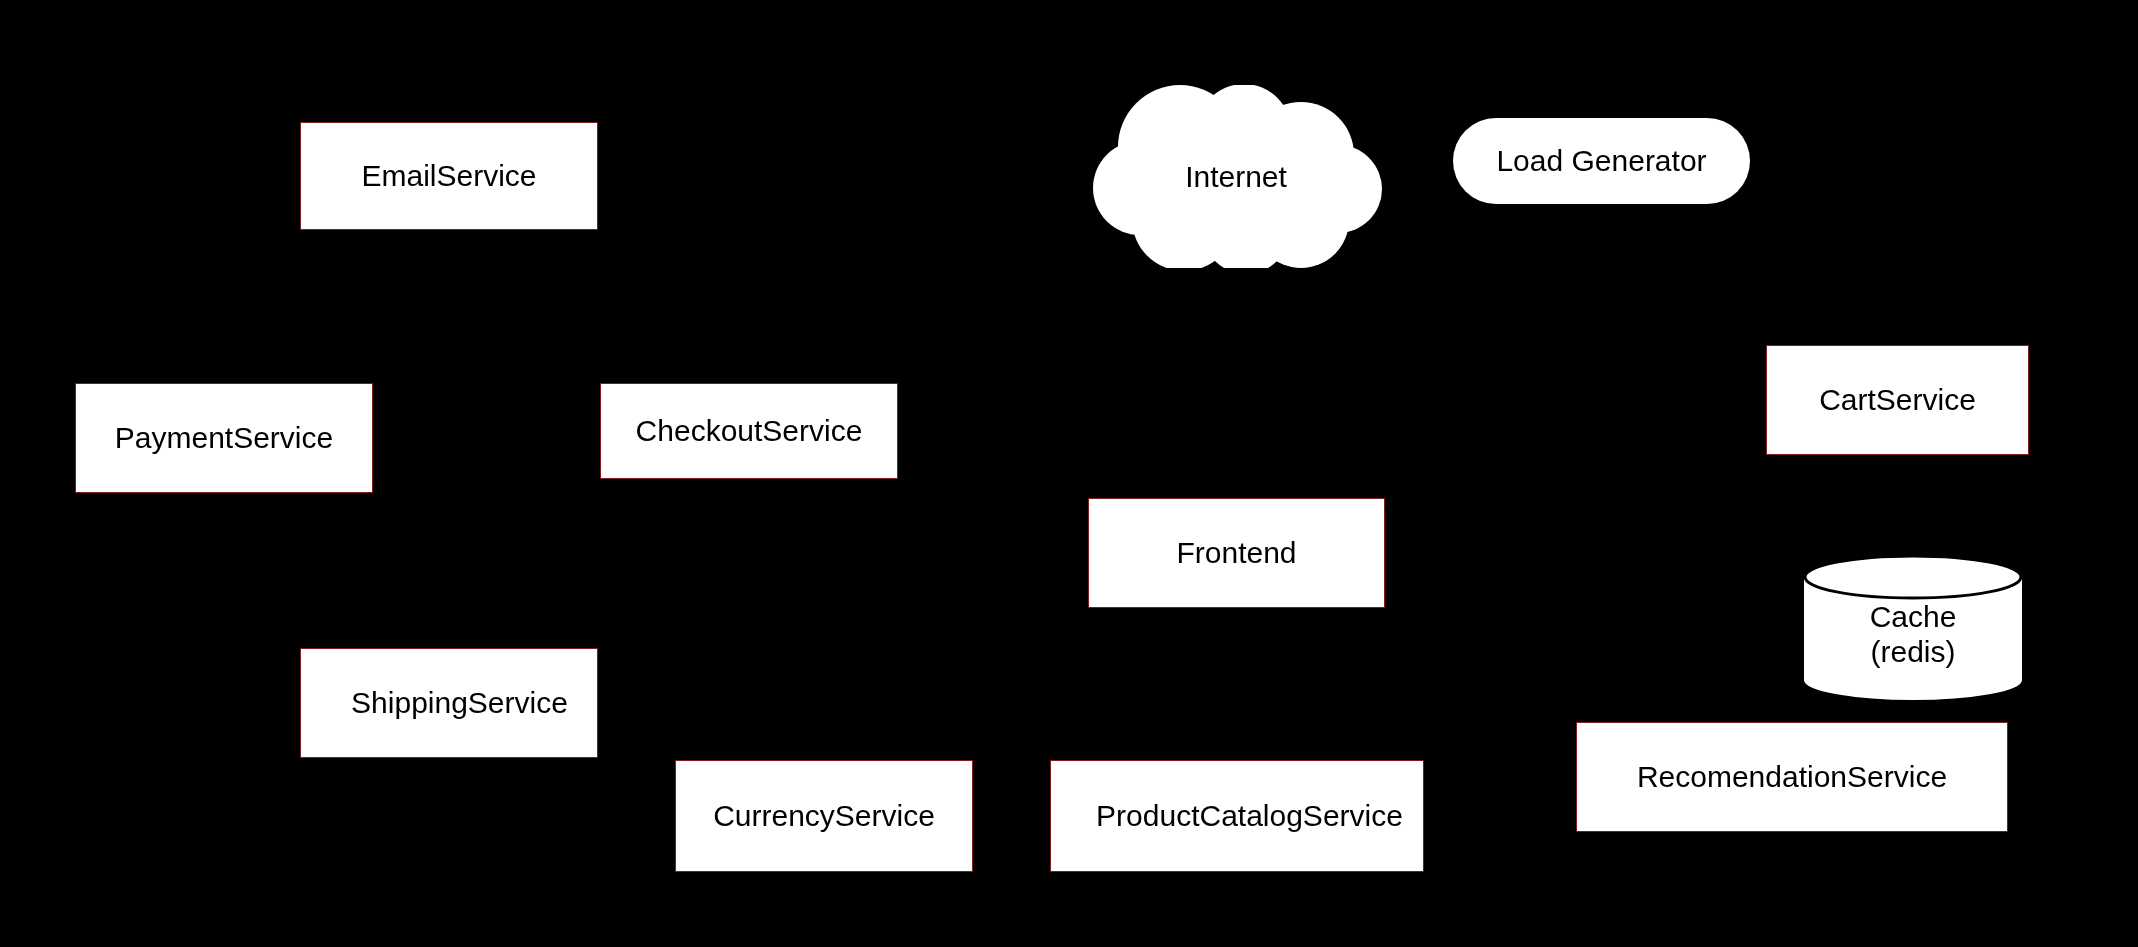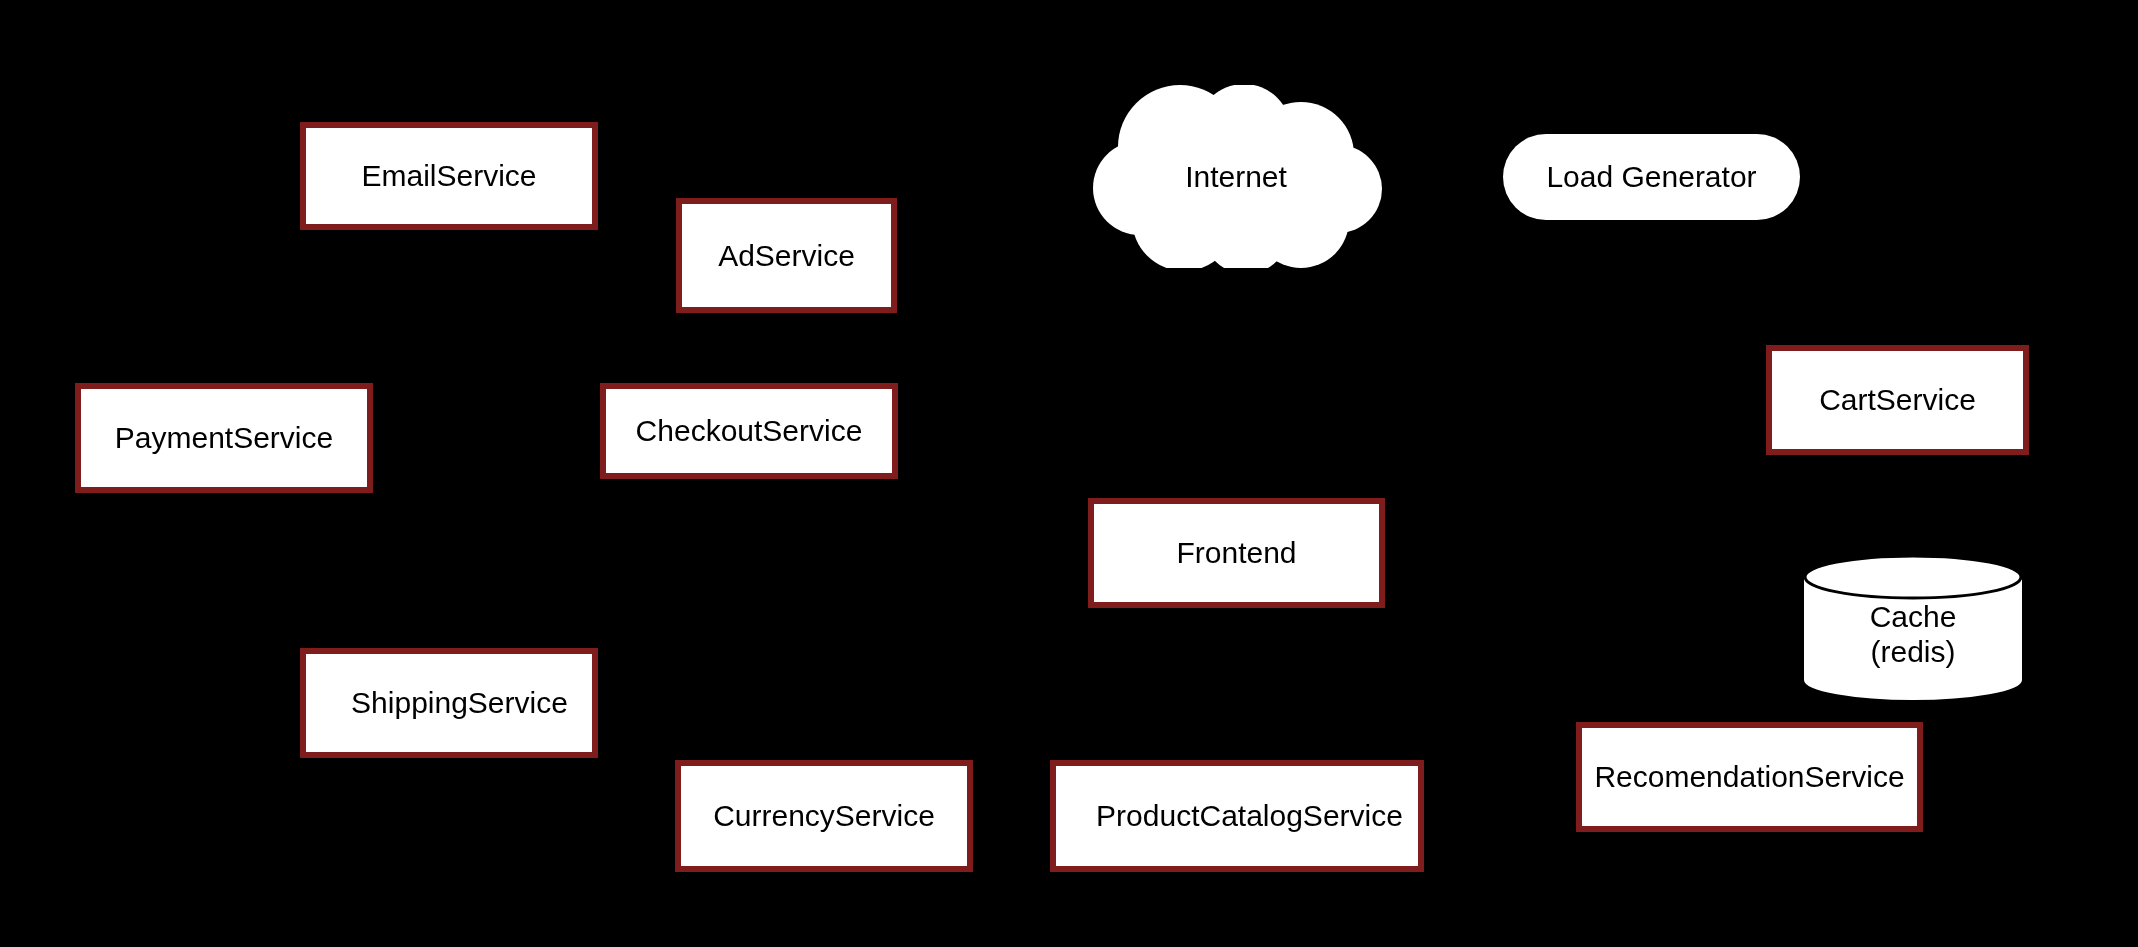--- a/index.html
+++ b/index.html
@@ -33,21 +33,21 @@
   }
   .node .label {
     position: relative;
     z-index: 3;
     white-space: pre-line;
   }
 
   
   .shape-rect {
     background: #ffffff;
-    border: 6px solid #7f1d1d;
+    border: 1px solid #7f1d1d;
   }
 
   
   .shape-rounded {
     background: #ffffff;
     border-radius: 44px;
   }
 
   
   .shape-cloud {
@@ -78,40 +78,37 @@
     transform: translateY(6px);
   }
 </style>
 </head>
 <body>
 
 <div id="canvas">
     <div class="node shape-rect" style="left: 300px; top: 122px; width: 298px; height: 108px; font-size: 30px;">
       <span class="label">EmailService</span>
     </div>
-    <div class="node shape-rect" style="left: 676px; top: 198px; width: 221px; height: 115px; font-size: 30px;">
-      <span class="label">AdService</span>
-    </div>
     <div class="node shape-cloud" style="left: 1088px; top: 85px; width: 296px; height: 183px; font-size: 30px;">
       <svg class="cloud-svg" viewBox="0 0 296 183" preserveAspectRatio="none">
         <g fill="#ffffff">
           <circle cx="92" cy="62" r="62"></circle>
           <circle cx="156" cy="46" r="47"></circle>
           <circle cx="213" cy="70" r="53"></circle>
           <circle cx="250" cy="104" r="44"></circle>
           <circle cx="52" cy="103" r="47"></circle>
           <circle cx="96" cy="134" r="52"></circle>
           <circle cx="158" cy="146" r="43"></circle>
           <circle cx="213" cy="135" r="48"></circle>
           <circle cx="140" cy="95" r="72"></circle>
         </g>
       </svg>
       <span class="label">Internet</span>
     </div>
-    <div class="node shape-rounded" style="left: 1503px; top: 118px; width: 297px; height: 86px; font-size: 30px; margin-top: 16px;">
+    <div class="node shape-rounded" style="left: 1453px; top: 118px; width: 297px; height: 86px; font-size: 30px;">
       <span class="label">Load Generator</span>
     </div>
     <div class="node shape-rect" style="left: 75px; top: 383px; width: 298px; height: 110px; font-size: 30px;">
       <span class="label">PaymentService</span>
     </div>
     <div class="node shape-rect" style="left: 600px; top: 383px; width: 298px; height: 96px; font-size: 30px;">
       <span class="label">CheckoutService</span>
     </div>
     <div class="node shape-rect" style="left: 1766px; top: 345px; width: 263px; height: 110px; font-size: 30px; align-items: center;">
       <span class="label">CartService</span>
@@ -123,21 +120,21 @@
       <svg class="cyl-svg" viewBox="0 0 222 150" preserveAspectRatio="none">
         <path d="M3,24 L3,127 C3,137 52,146 111,146 C170,146 219,137 219,127 L219,24 Z" fill="#ffffff" stroke="#ffffff" stroke-width="2"></path>
         <ellipse cx="111" cy="24" rx="108" ry="21" fill="#ffffff" stroke="#000000" stroke-width="3"></ellipse>
       </svg>
       <span class="label">Cache
 (redis)</span>
     </div>
     <div class="node shape-rect" style="left: 300px; top: 648px; width: 298px; height: 110px; font-size: 30px; padding-left: 21px;">
       <span class="label">ShippingService</span>
     </div>
-    <div class="node shape-rect" style="left: 1576px; top: 722px; width: 347px; height: 110px; font-size: 30px;">
+    <div class="node shape-rect" style="left: 1576px; top: 722px; width: 432px; height: 110px; font-size: 30px;">
       <span class="label">RecomendationService</span>
     </div>
     <div class="node shape-rect" style="left: 675px; top: 760px; width: 298px; height: 112px; font-size: 30px;">
       <span class="label">CurrencyService</span>
     </div>
     <div class="node shape-rect" style="left: 1050px; top: 760px; width: 374px; height: 112px; font-size: 30px; padding-left: 25px;">
       <span class="label">ProductCatalogService</span>
     </div>
   </div>
 

